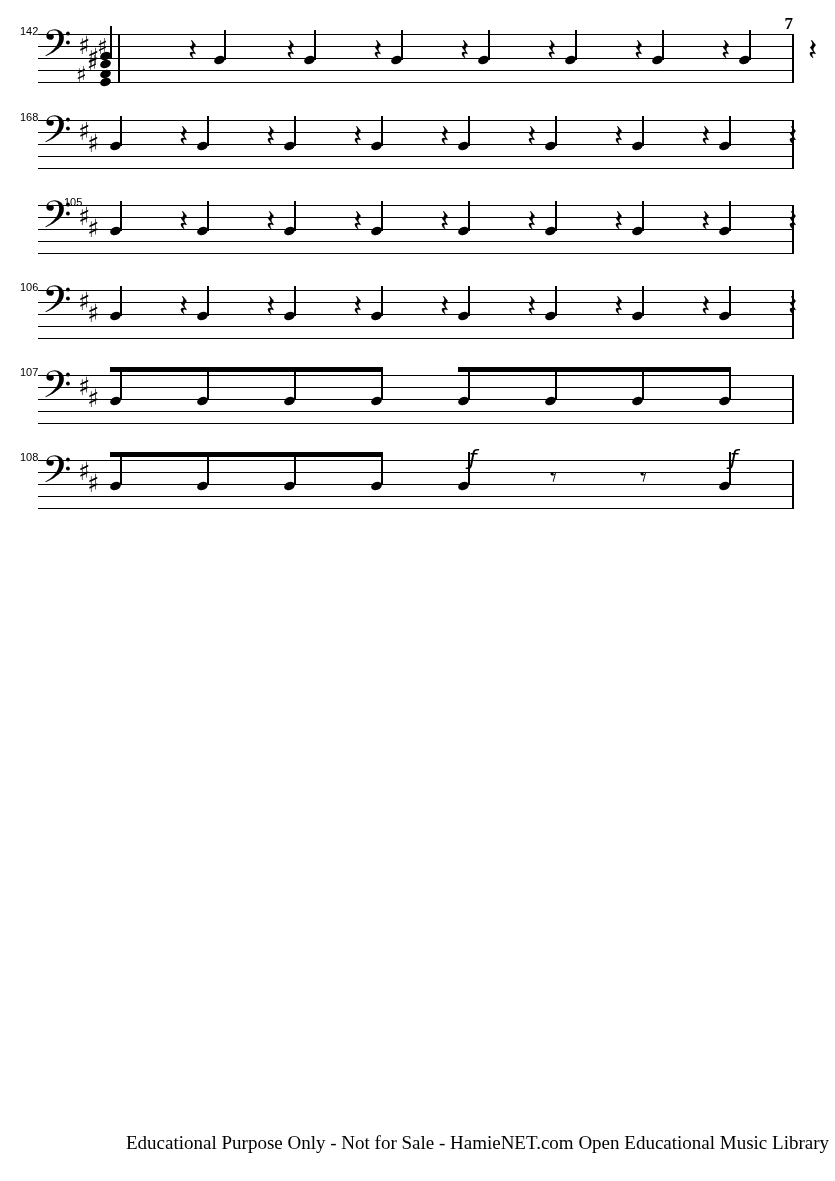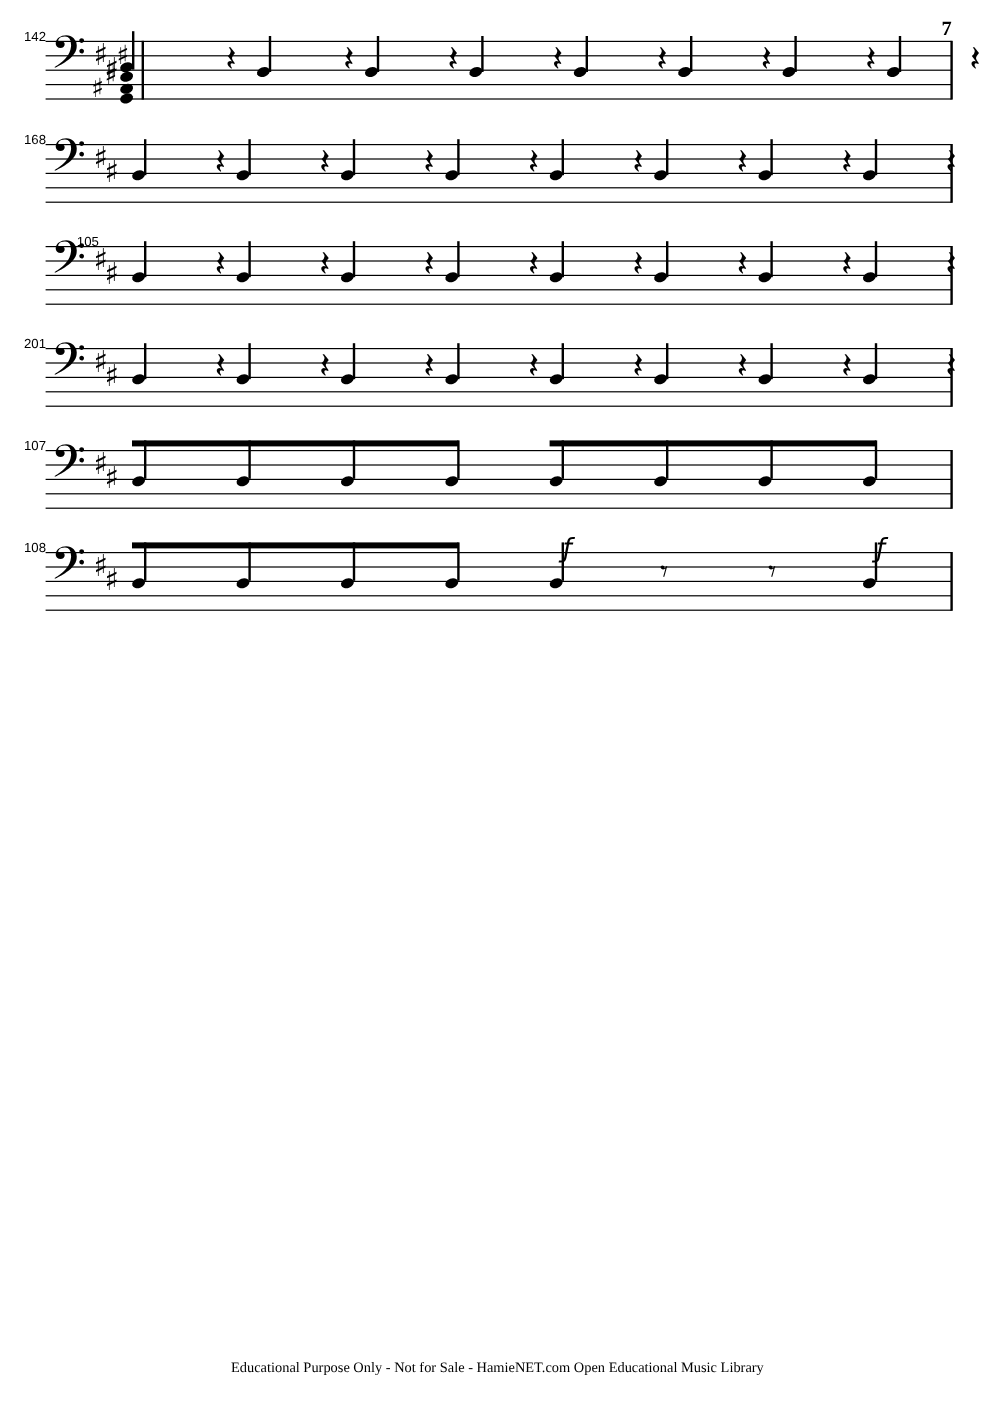--- a/index.html
+++ b/index.html
@@ -144,23 +144,23 @@
     line-height: 1;
     font-family: "DejaVu Sans", sans-serif;
     color: #000;
   }
 
   .footer {
     position: absolute;
     left: 0;
     top: 1132px;
     width: 829px;
-    text-align: center;
+    text-align: right;
     font-family: "Liberation Serif", serif;
-    font-size: 12px;
+    font-size: 19px;
     color: #000;
   }
 </style>
 </head>
 <body>
 
 <div class="page">
 
   <div class="page-number">7</div>
 
@@ -280,21 +280,21 @@
           <div class="notehead" style="left: 594px; top: 22px;"></div>
           <div class="stem" style="left: 604px; top: -4px; height: 30px;"></div>
           <div class="rest-quarter" style="left: 663px; top: 1px;">𝄽</div>
           <div class="notehead" style="left: 681px; top: 22px;"></div>
           <div class="stem" style="left: 691px; top: -4px; height: 30px;"></div>
           <div class="rest-quarter" style="left: 750px; top: 1px;">𝄽</div>
           <div class="barline end" style="left: 754px;"></div>
         </div>
       </div>
       <div class="system" style="top: 290px;">
-        <div class="measure-number" style="left: 20px; top: -9px;">201</div>
+        <div class="measure-number" style="left: 20px; top: -9px;">106</div>
         <div class="staff">
           <div class="sline l0"></div>
           <div class="sline l1"></div>
           <div class="sline l2"></div>
           <div class="sline l3"></div>
           <div class="sline l4"></div>
           <div class="clef" style="left: 4px; top: -9px;">𝄢</div>
           <div class="ksharp" style="left: 40px; top: -1px;">♯</div>
           <div class="ksharp" style="left: 49px; top: 11px;">♯</div>
           <div class="notehead" style="left: 72px; top: 22px;"></div>

